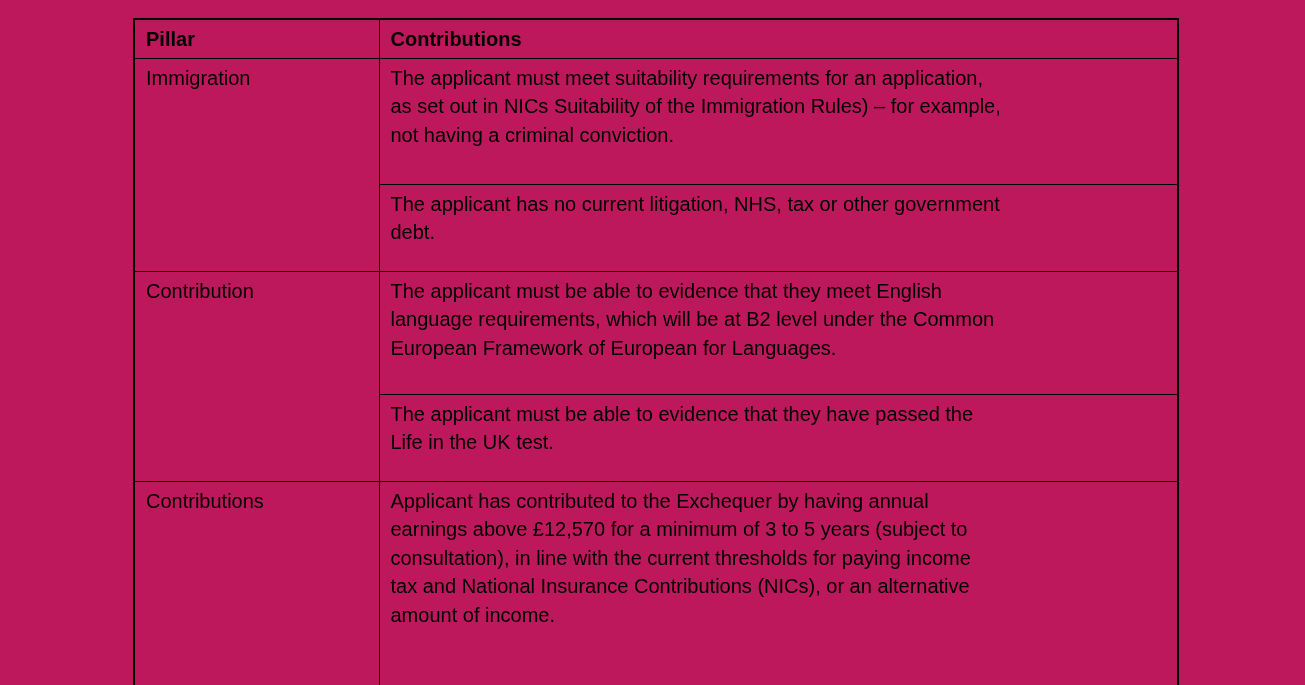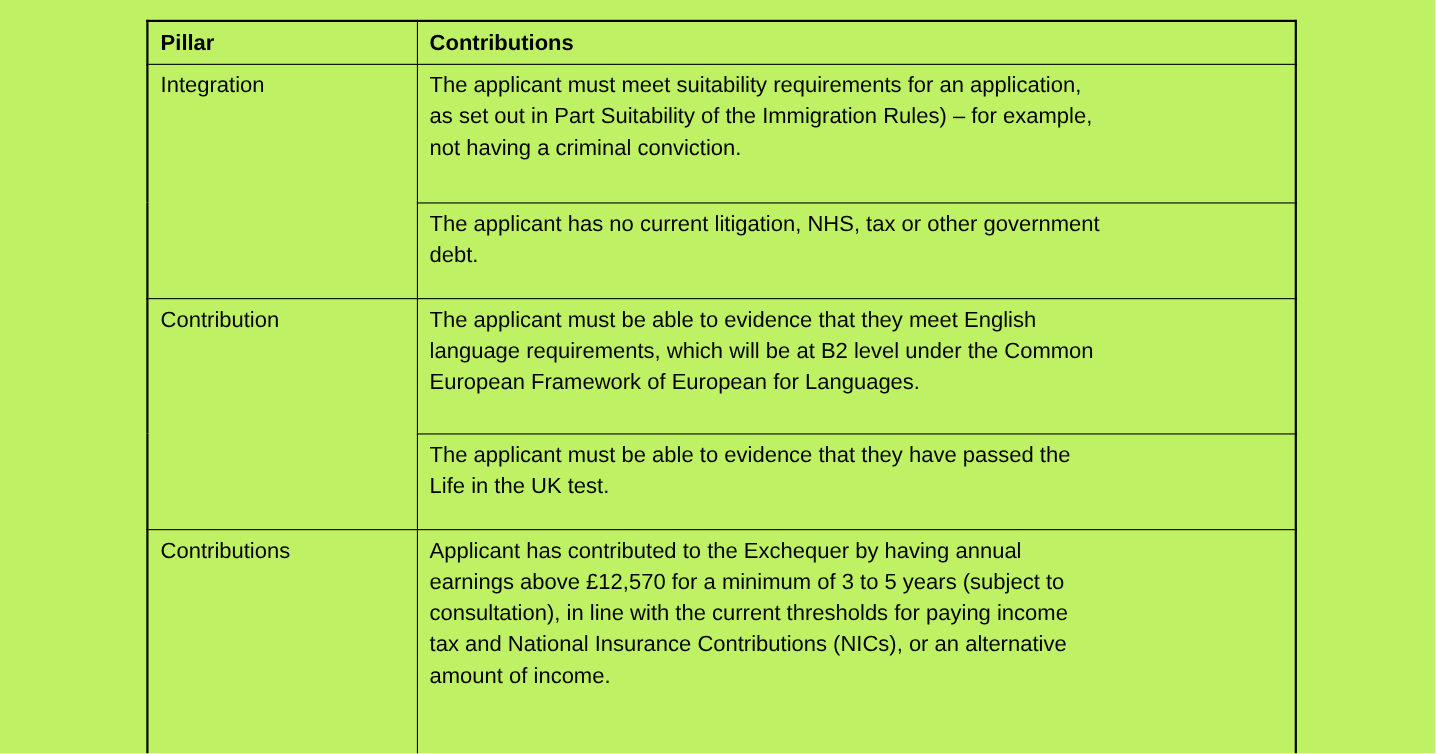--- a/index.html
+++ b/index.html
@@ -6,21 +6,21 @@
     margin: 0;
     padding: 0;
     background: #ffffff;
     font-family: "Liberation Sans", "DejaVu Sans", sans-serif;
     color: #000000;
   }
   .page {
     position: relative;
     width: 1305px;
     height: 685px;
-    background: #bef264;
+    background: #be185d;
     overflow: hidden;
   }
   table.pillar-table {
     position: absolute;
     left: 133px;
     top: 18px;
     width: 1044px;
     border-collapse: collapse;
     table-layout: fixed;
     border: 2px solid #000000;
@@ -60,23 +60,23 @@
       <col style="width:245px">
       <col style="width:799px">
     </colgroup>
     <tbody>
       <tr class="header-row">
         <th class="header-cell">Pillar</th>
         <th class="header-cell">Contributions</th>
       </tr>
 
       <tr class="r-tall">
-        <td class="pillar-cell" rowspan="2">Integration</td>
+        <td class="pillar-cell" rowspan="2">Immigration</td>
         <td class="req-cell">The applicant must meet suitability requirements for an application,
-as set out in Part Suitability of the Immigration Rules) – for example,
+as set out in NICs Suitability of the Immigration Rules) – for example,
 not having a criminal conviction.</td>
       </tr>
       <tr class="r-short">
         <td class="req-cell">The applicant has no current litigation, NHS, tax or other government
 debt.</td>
       </tr>
 
       <tr class="r-mid">
         <td class="pillar-cell" rowspan="2">Contribution</td>
         <td class="req-cell">The applicant must be able to evidence that they meet English

